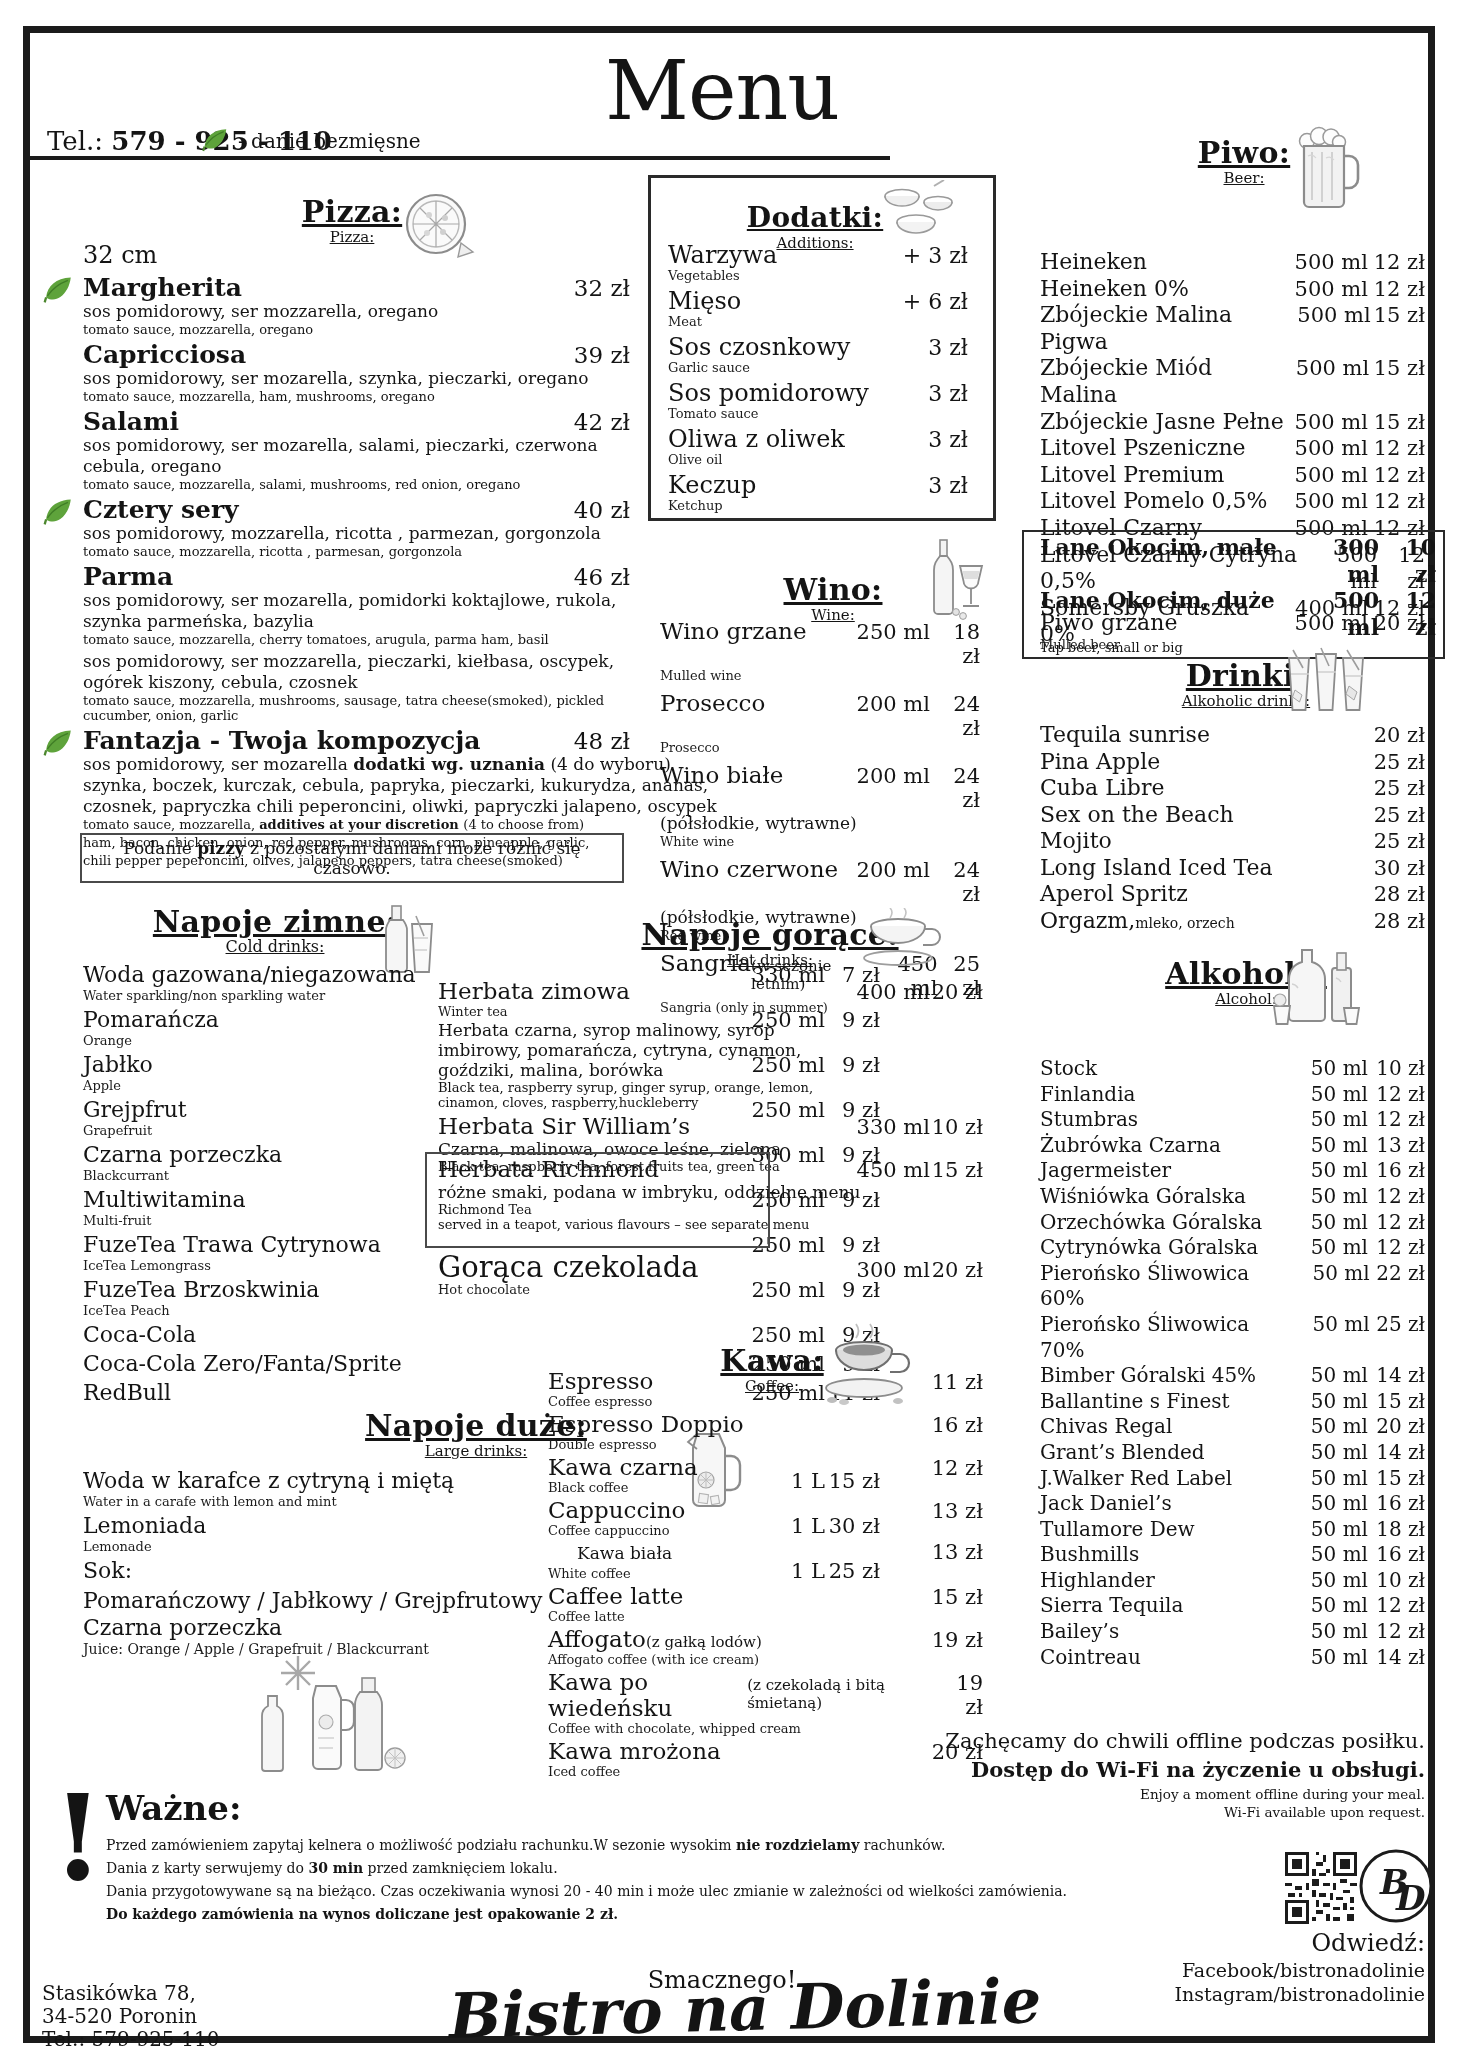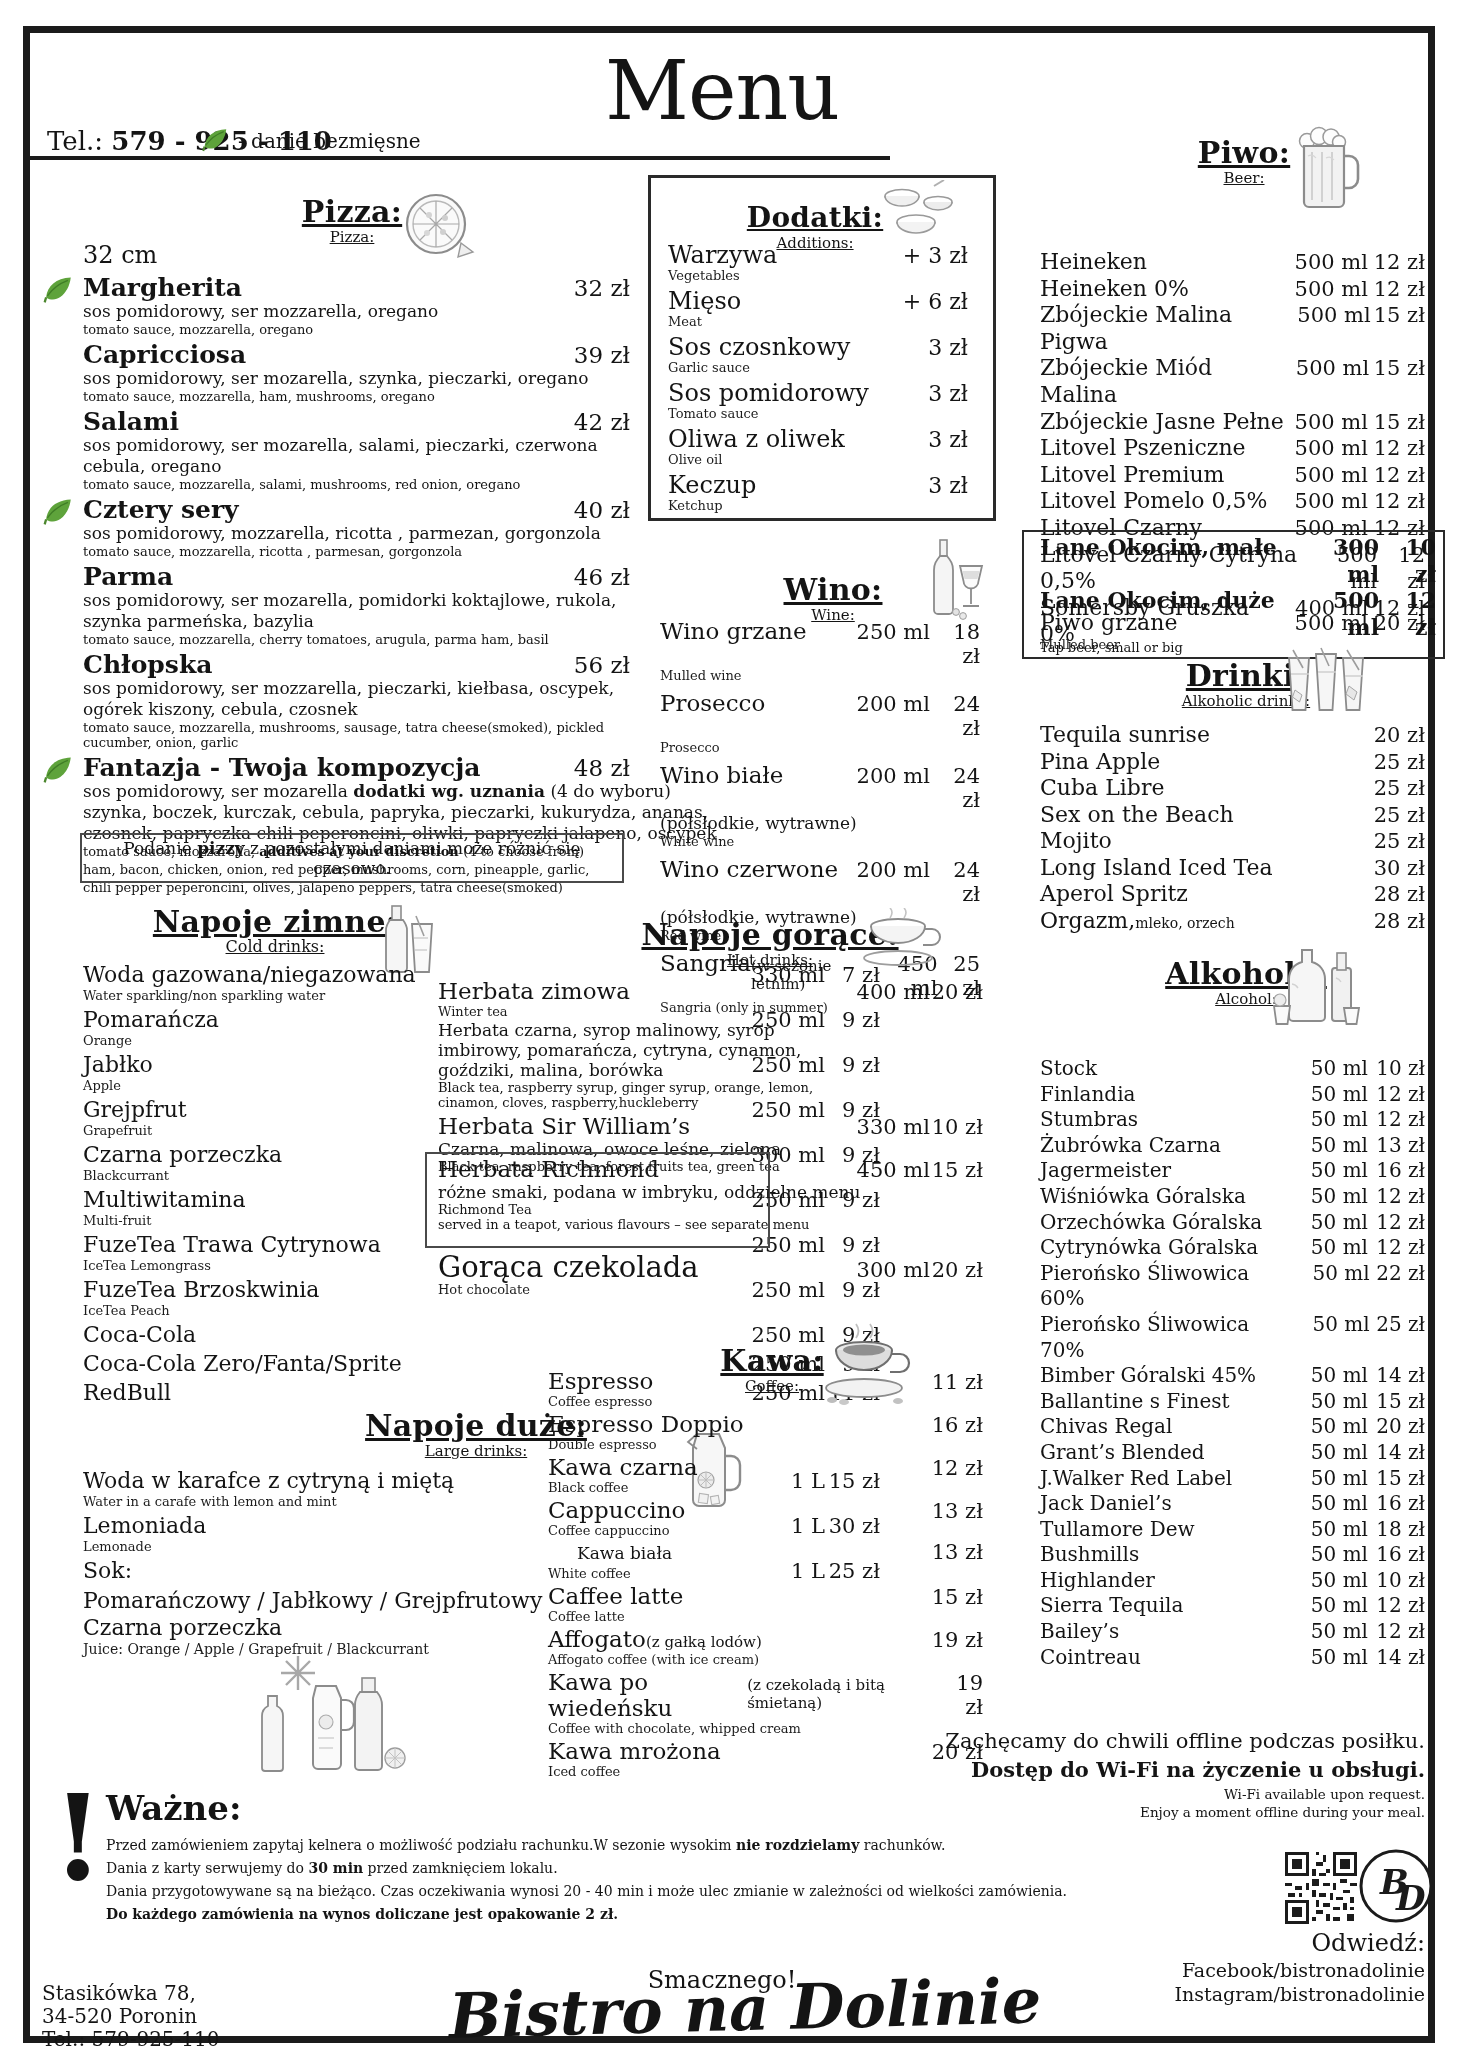--- a/index.html
+++ b/index.html
@@ -175,24 +175,20 @@
           <div class="mi-row">
             <span class="pz-name">Parma</span>
             <span class="pz-price">46 zł</span>
           </div>
           <div class="pz-desc">sos pomidorowy, ser mozarella, pomidorki koktajlowe, rukola, szynka parmeńska, bazylia</div>
           <div class="pz-desc-en">tomato sauce, mozzarella, cherry tomatoes, arugula, parma ham, basil</div>
         </div>
 
         <div class="pz-item">
 
-          <div class="mi-row">
-            <span class="pz-name">Chłopska</span>
-            <span class="pz-price">56 zł</span>
-          </div>
           <div class="pz-desc">sos pomidorowy, ser mozzarella, pieczarki, kiełbasa, oscypek, ogórek kiszony, cebula, czosnek</div>
           <div class="pz-desc-en">tomato sauce, mozzarella, mushrooms, sausage, tatra cheese(smoked), pickled cucumber, onion, garlic</div>
         </div>
       </div>
 
     <div class="pz-item">
       <span class="pz-leaf">
         <svg width="34" height="34" viewBox="0 0 24 24">
             <path d="M21 2.5C10.5 3 4.5 8.5 3.6 16.5c3.2 2.2 7 2 10-.2C17.6 13.4 20.3 8.6 21 2.5z" fill="#5ea33b"></path>
             <path d="M3.6 16.5 2.6 20" stroke="#4c872f" stroke-width="1.6" fill="none"></path>
@@ -1017,22 +1013,22 @@
           <span class="it-sm"></span>
           <span class="it-prc" style="margin-left:auto;width:57px;">20 zł</span>
         </div>
         <div class="sub">Iced coffee</div>
       </div>
     </div>
 
   <div class="wifi">
     <div class="wf1">Zachęcamy do chwili offline podczas posiłku.</div>
     <div class="wf2">Dostęp do Wi-Fi na życzenie u obsługi.</div>
+    <div class="wf3">Enjoy a moment offline during your meal.</div>
     <div class="wf3">Wi-Fi available upon request.</div>
-    <div class="wf3">Enjoy a moment offline during your meal.</div>
   </div>
 
   <div class="bang">!</div>
   <div class="abs" style="left:106px;top:1788px;">
     <div style="font-size:34px;font-weight:700;line-height:40px;margin-bottom:6px;">Ważne:</div>
     <div>
 
         <div class="imp-line"><span>Przed zamówieniem zapytaj kelnera o możliwość podziału rachunku.W sezonie wysokim </span><b>nie rozdzielamy</b><span> rachunków.</span></div>
 
         <div class="imp-line"><span>Dania z karty serwujemy do </span><b>30 min</b><span> przed zamknięciem lokalu.</span></div>

